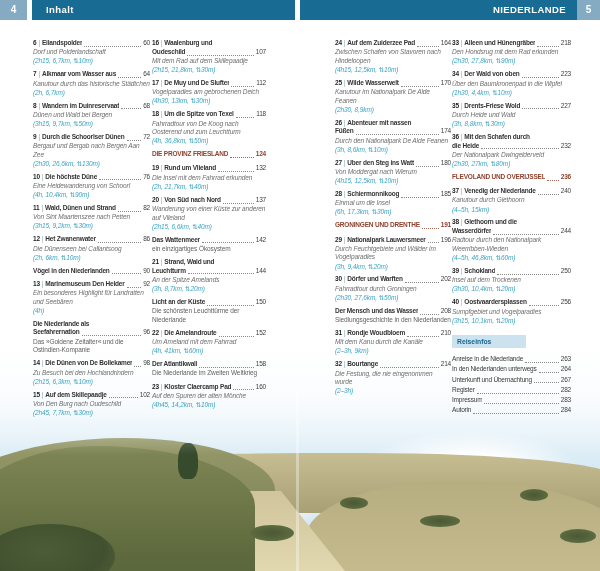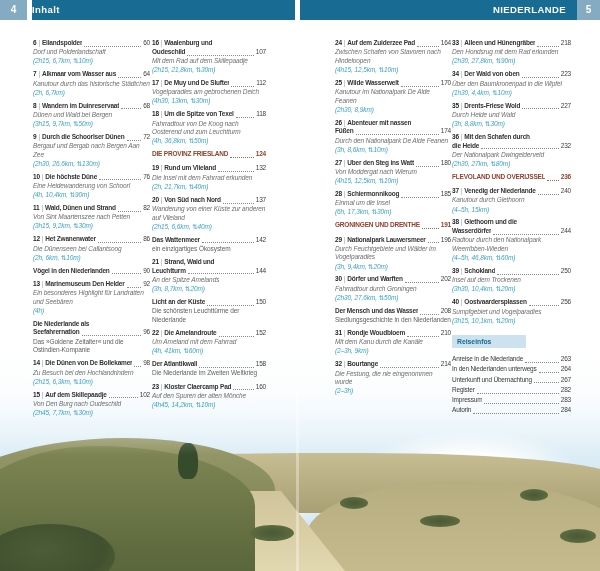--- a/index.html
+++ b/index.html
@@ -7,21 +7,21 @@
   .page{position:relative;width:600px;height:571px;background:#fff;overflow:hidden;}
 
   
   header{position:absolute;top:0;left:0;right:0;height:20px;z-index:3;}
   .pagenum{position:absolute;top:0;height:20px;background:var(--page_box,#85abc3);color:#fff;
            font-weight:bold;font-size:10px;line-height:20px;text-align:center;}
   .pagenum.left{left:0;width:27px;}
   .pagenum.right{left:577px;width:23px;}
   .bar{position:absolute;top:0;height:20px;background:var(--header_bar,#186b93);color:#fff;
        font-weight:bold;font-size:9.5px;line-height:20px;letter-spacing:.4px;}
-  .bar.left{left:32px;width:263px;box-sizing:border-box;}
+  .bar.left{left:32px;width:263px;padding-left:14px;box-sizing:border-box;}
   .bar.right{left:300px;width:280px;text-align:right;padding-right:14px;box-sizing:border-box;}
 
   
   .toc{position:absolute;left:0;top:39px;right:0;bottom:0;z-index:2;}
   .col{position:absolute;top:0;}
   .c1{left:33px;width:117px;}
   .c2{left:152px;width:114px;}
   .c3{left:335px;width:116px;}
   .c4{left:452px;width:119px;}
 

